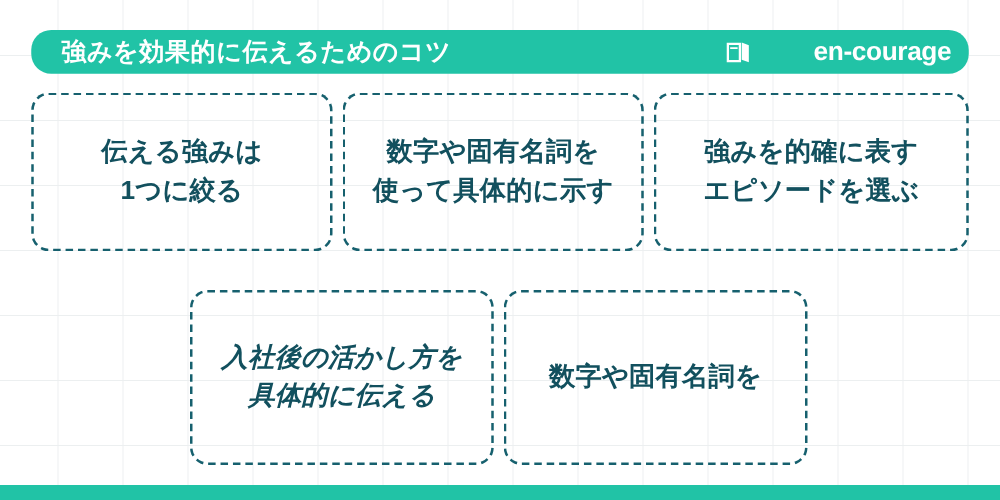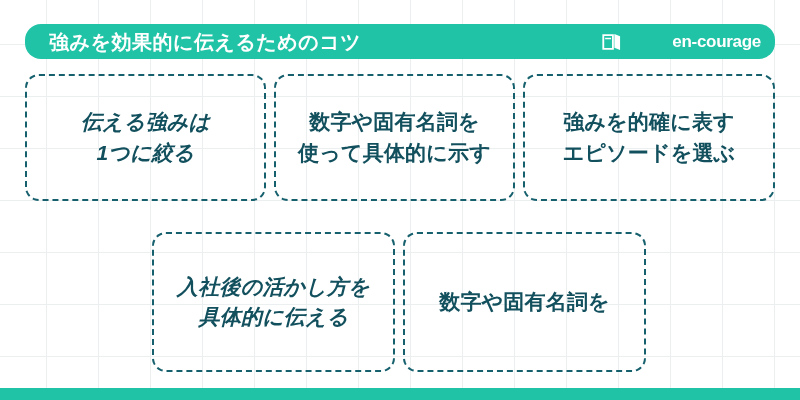--- a/index.html
+++ b/index.html
@@ -56,21 +56,21 @@
     gap: 3px;
   }
   .brand-icon {
     display: block;
     width: 22px;
     height: 22px;
     flex: 0 0 auto;
   }
   .brand-text {
     color: #ffffff;
-    font-size: 17px;
+    font-size: 21px;
     font-weight: bold;
     letter-spacing: -0.3px;
     line-height: 1;
     white-space: nowrap;
     margin-left: 46px;
   }
 
   
   .card {
     position: absolute;
@@ -86,21 +86,21 @@
   .card-text {
     color: #12505e;
     font-size: 21px;
     font-weight: bold;
     line-height: 1.45;
     letter-spacing: 0.2px;
     white-space: pre-line;
   }
 
   
-  #card-1 { left: 25px;  top: 74px;  width: 241px; height: 127px; font-style: italic; }
+  #card-1 { left: 25px;  top: 74px;  width: 241px; height: 127px; }
   #card-2 { left: 274px; top: 74px;  width: 241px; height: 127px; }
   #card-3 { left: 523px; top: 74px;  width: 252px; height: 127px; }
   
   #card-4 { left: 152px; top: 232px; width: 243px; height: 140px; font-style: italic; }
   #card-5 { left: 403px; top: 232px; width: 243px; height: 140px; }
 
   
   .footer-bar {
     position: absolute;
     left: 0;

